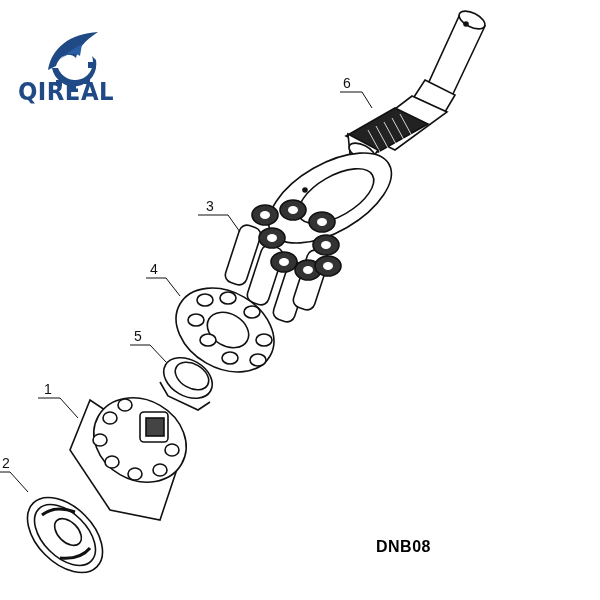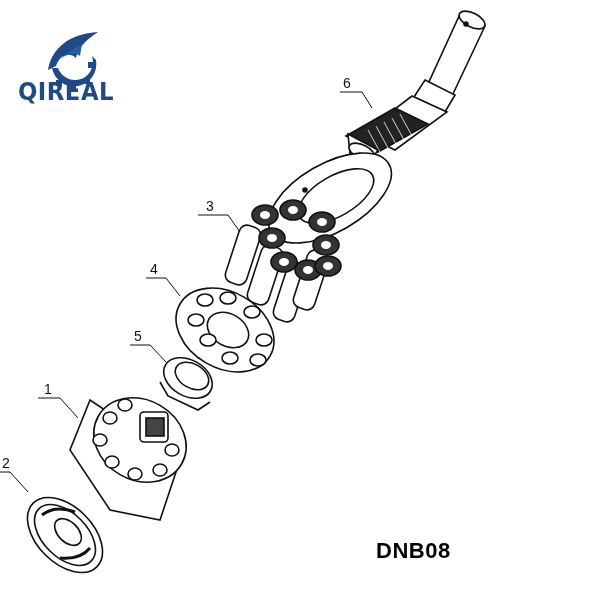--- a/index.html
+++ b/index.html
@@ -1,19 +1,19 @@
 <!DOCTYPE html>
 <html><head>
 <meta charset="utf-8">
 <style>
   html, body { margin: 0; padding: 0; background: #ffffff; }
   body { width: 600px; height: 600px; position: relative; overflow: hidden; font-family: "Liberation Sans", sans-serif; }
   .logo { position: absolute; left: 18px; top: 12px; width: 110px; height: 90px; }
   .logo-text { position: absolute; left: 18px; top: 78px; font-family: "DejaVu Sans", sans-serif; font-weight: bold; font-size: 24px; color: #1f4a86; letter-spacing: 0.5px; transform: scaleX(0.95); transform-origin: left; }
-  .model { position: absolute; left: 376px; top: 538px; font-family: "Liberation Sans", sans-serif; font-weight: bold; font-size: 22px; color: #000; letter-spacing: 0.5px; }
+  .model { position: absolute; left: 376px; top: 538px; font-family: "Liberation Sans", sans-serif; font-weight: bold; font-size: 16px; color: #000; letter-spacing: 0.5px; }
   .diagram { position: absolute; left: 0; top: 0; width: 600px; height: 600px; }
   .callout { font-family: "Liberation Sans", sans-serif; font-size: 14px; fill: #111; }
 </style>
 </head>
 <body>
 
 <svg class="logo" viewBox="0 0 110 90">
   <g fill="#1f4a86">
 
     <path d="M30 58 C 34 35, 52 22, 80 20 C 68 28, 60 36, 58 46 C 52 40, 42 42, 38 54 Z"></path>

